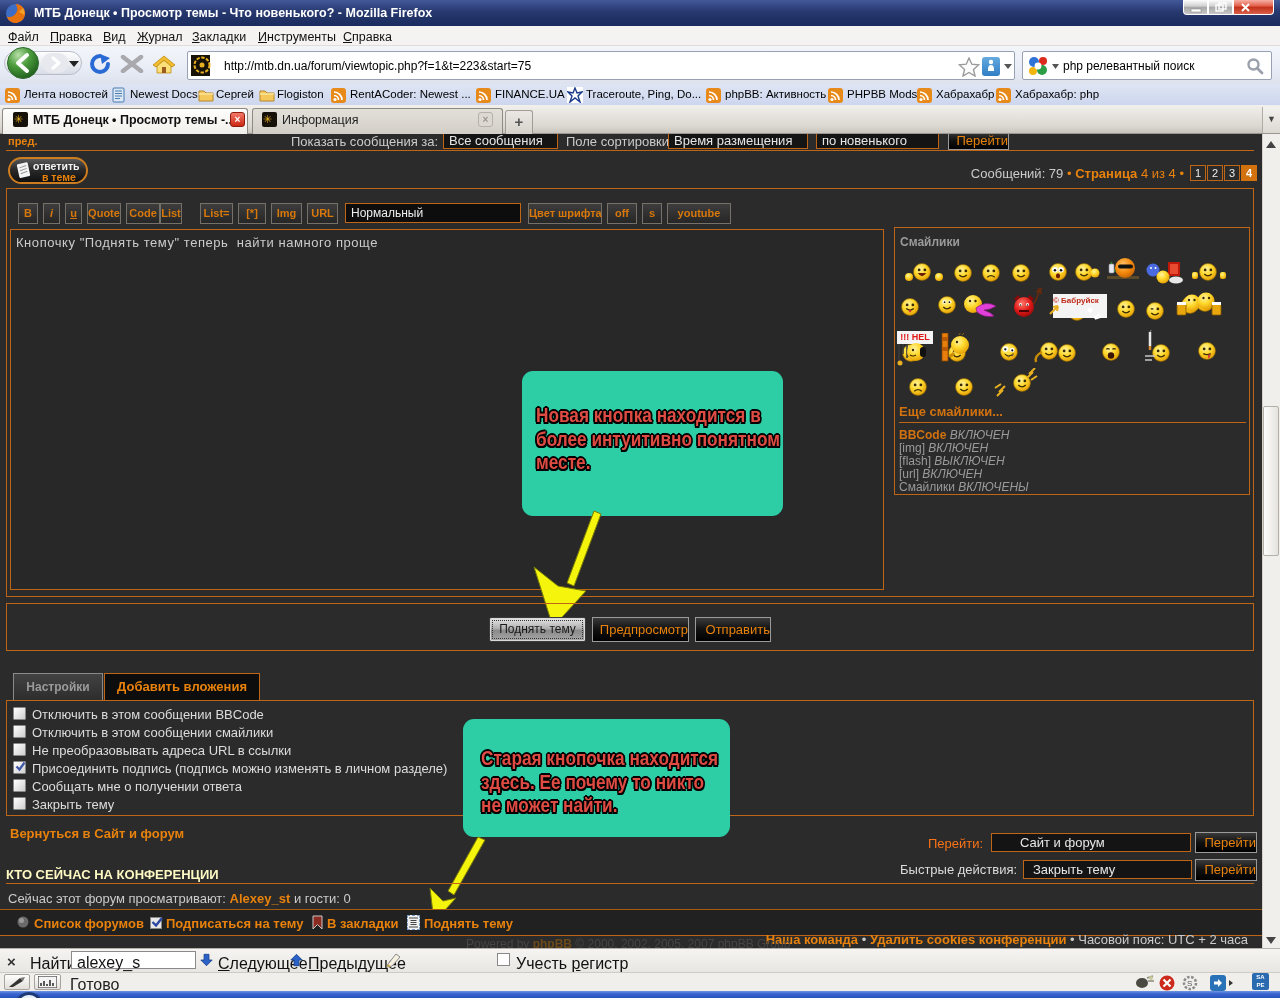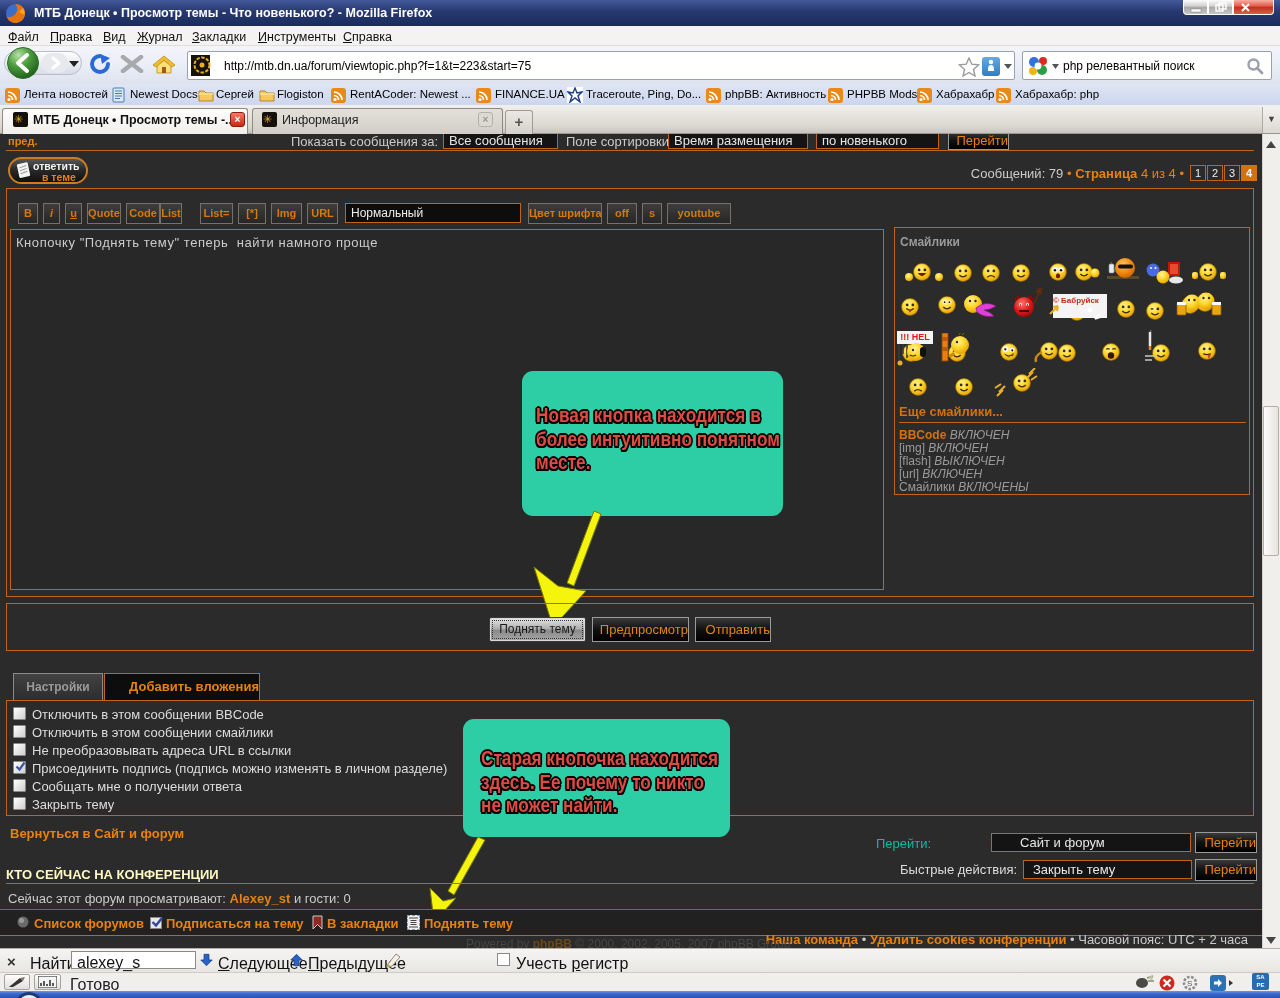--- a/index.html
+++ b/index.html
@@ -560,41 +560,41 @@
     <polygon points="69,6 76,9 49,81 42,78" fill="#f4f40c" stroke="#7a7a06" stroke-width="1"></polygon>
     <polygon points="28,122 9,62 33,81 61,86" fill="#f4f40c" stroke="#7a7a06" stroke-width="1"></polygon>
   </svg>
 
 <div class="ab" style="left:6px;top:603px;width:1248px;height:48px;border:1px solid #bf6517"></div>
 <div class="ab" style="left:489px;top:617px;width:97px;height:25px;background:linear-gradient(180deg,#e8e8e8 0%,#b0b0b0 45%,#8a8a8a 55%,#a8a8a8 100%);border:1px solid #3a3a3a;border-radius:2px;color:#1a1a1a;font-size:12px;text-align:center;line-height:23px;box-shadow:inset 0 0 0 1px #d8d8d8;outline:1px dotted #333;outline-offset:-4px">Поднять тему</div>
 <div class="ab obtn" style="left:592px;top:617px;width:97px;height:25px;line-height:23px">Предпросмотр</div>
 <div class="ab obtn" style="left:695px;top:617px;width:76px;height:25px;line-height:23px">Отправить</div>
 
 <div class="ab" style="left:13px;top:673px;width:90px;height:27px;background:linear-gradient(180deg,#424242,#2d2d2d);border:1px solid #8a8a8a;border-bottom:none;color:#9a9a9a;font-size:12px;font-weight:bold;text-align:center;line-height:26px">Настройки</div>
-<div class="ab" style="left:104px;top:673px;width:156px;height:28px;background:#0d0d0d;border:1px solid #bf6517;border-bottom:none;color:#e8820c;font-size:13px;font-weight:bold;text-align:right;line-height:26px">Добавить вложения</div>
+<div class="ab" style="left:104px;top:673px;width:156px;height:28px;background:#0d0d0d;border:1px solid #bf6517;border-bottom:none;color:#e8820c;font-size:13px;font-weight:bold;text-align:center;line-height:26px">Добавить вложения</div>
 
 <div class="ab" style="left:6px;top:700px;width:1248px;height:116px;border:1px solid #bf6517"></div>
 <div class="ab cbx" style="left:13px;top:707px"></div>
 <div class="ab gtxt" style="left:32px;top:707px;color:#dcdcdc">Отключить в этом сообщении BBCode</div>
 <div class="ab cbx" style="left:13px;top:725px"></div>
 <div class="ab gtxt" style="left:32px;top:725px;color:#dcdcdc">Отключить в этом сообщении смайлики</div>
 <div class="ab cbx" style="left:13px;top:743px"></div>
 <div class="ab gtxt" style="left:32px;top:743px;color:#dcdcdc">Не преобразовывать адреса URL в ссылки</div>
 <div class="ab cbx" style="left:13px;top:761px"></div>
 <svg class="ab" style="left:14px;top:760px" width="13" height="13" viewBox="0 0 13 13">
     <path d="M2.5 6.5 L5.5 9.5 L10.5 2.5" stroke="#3d55a8" stroke-width="2.2" fill="none"></path>
   </svg>
 <div class="ab gtxt" style="left:32px;top:761px;color:#dcdcdc">Присоединить подпись (подпись можно изменять в личном разделе)</div>
 <div class="ab cbx" style="left:13px;top:779px"></div>
 <div class="ab gtxt" style="left:32px;top:779px;color:#dcdcdc">Сообщать мне о получении ответа</div>
 <div class="ab cbx" style="left:13px;top:797px"></div>
 <div class="ab gtxt" style="left:32px;top:797px;color:#dcdcdc">Закрыть тему</div>
 
 <div class="ab otxt" style="left:10px;top:826px">Вернуться в Сайт и форум</div>
-<div class="ab gtxt" style="left:876px;top:836px;color:#14b8a6">Перейти:</div>
+<div class="ab gtxt" style="left:928px;top:836px;color:#f97316">Перейти:</div>
 <div class="ab osel" style="left:991px;top:833px;width:200px;height:19px;line-height:17px;padding-left:28px">Сайт и форум</div>
 <div class="ab obtn" style="left:1195px;top:832px;width:62px;height:21px;line-height:19px">Перейти</div>
 
 <div class="ab callout" style="left:463px;top:719px;width:267px;height:118px"></div>
 <div class="ab ctxt" style="left:481px;top:746px">Старая кнопочка находится<br>здесь. Ее почему то никто<br>не может найти.</div>
 <svg class="ab" style="left:425px;top:835px" width="62" height="90" viewBox="0 0 62 90">
     <polygon points="53,2 60,5 29,60 23,56" fill="#f4f40c" stroke="#7a7a06" stroke-width="1"></polygon>
     <polygon points="9,87 5,53 18,66 31,63" fill="#f4f40c" stroke="#7a7a06" stroke-width="1"></polygon>
   </svg>
 

